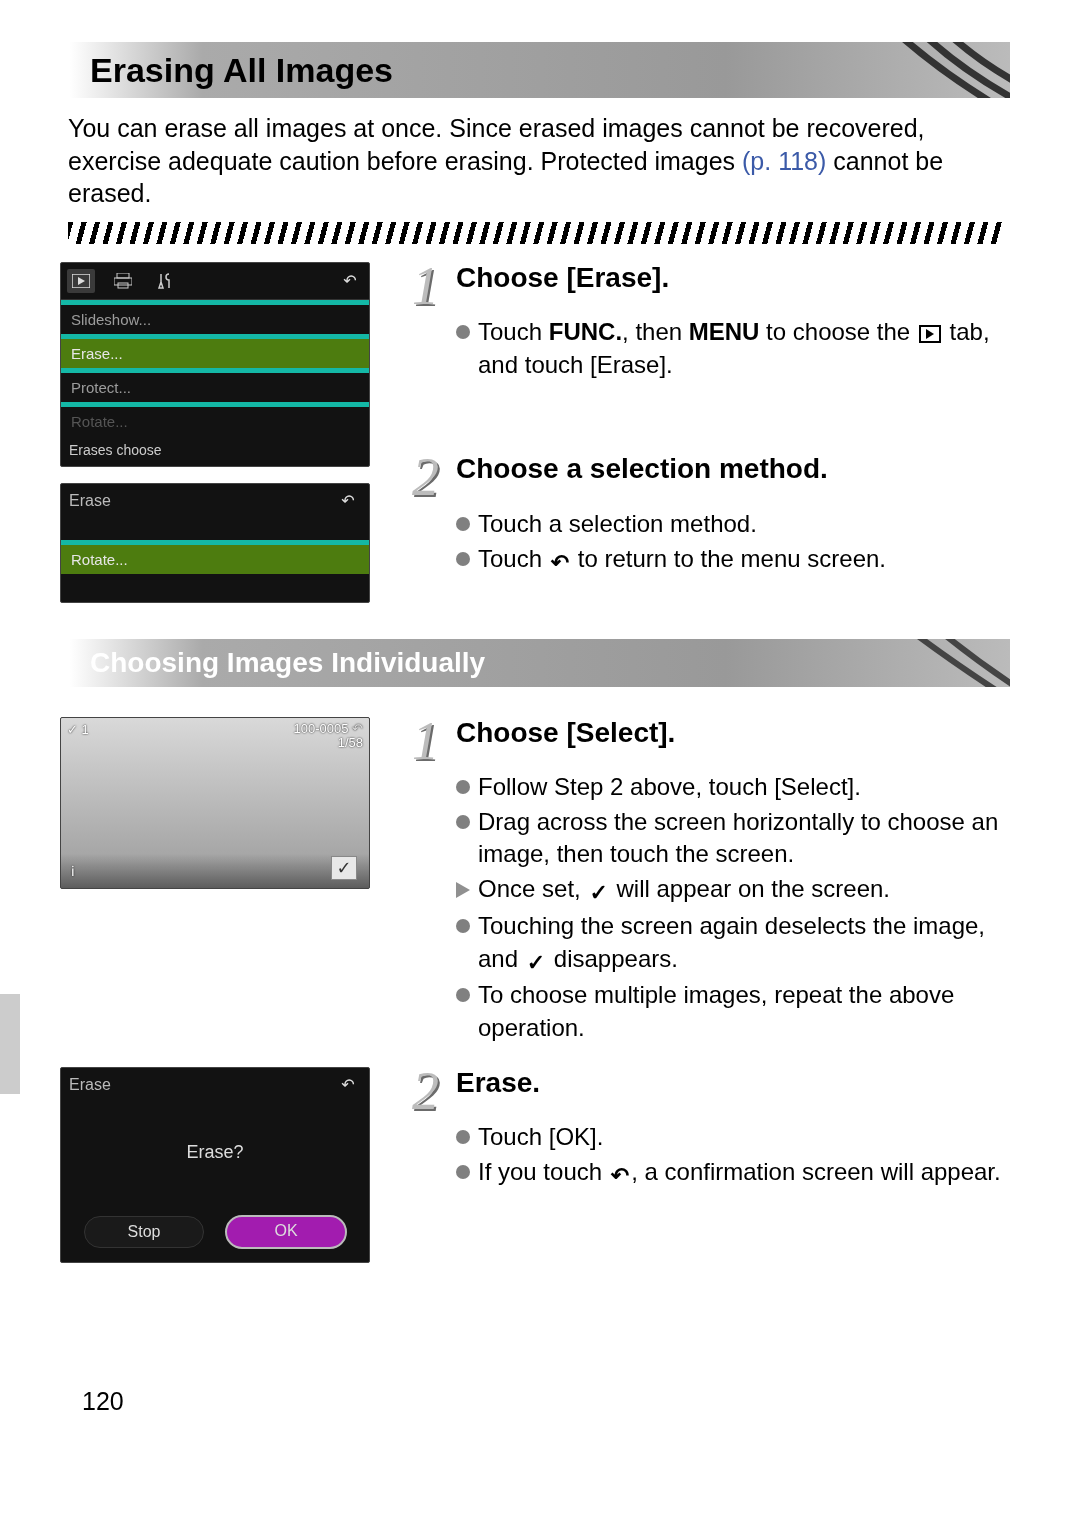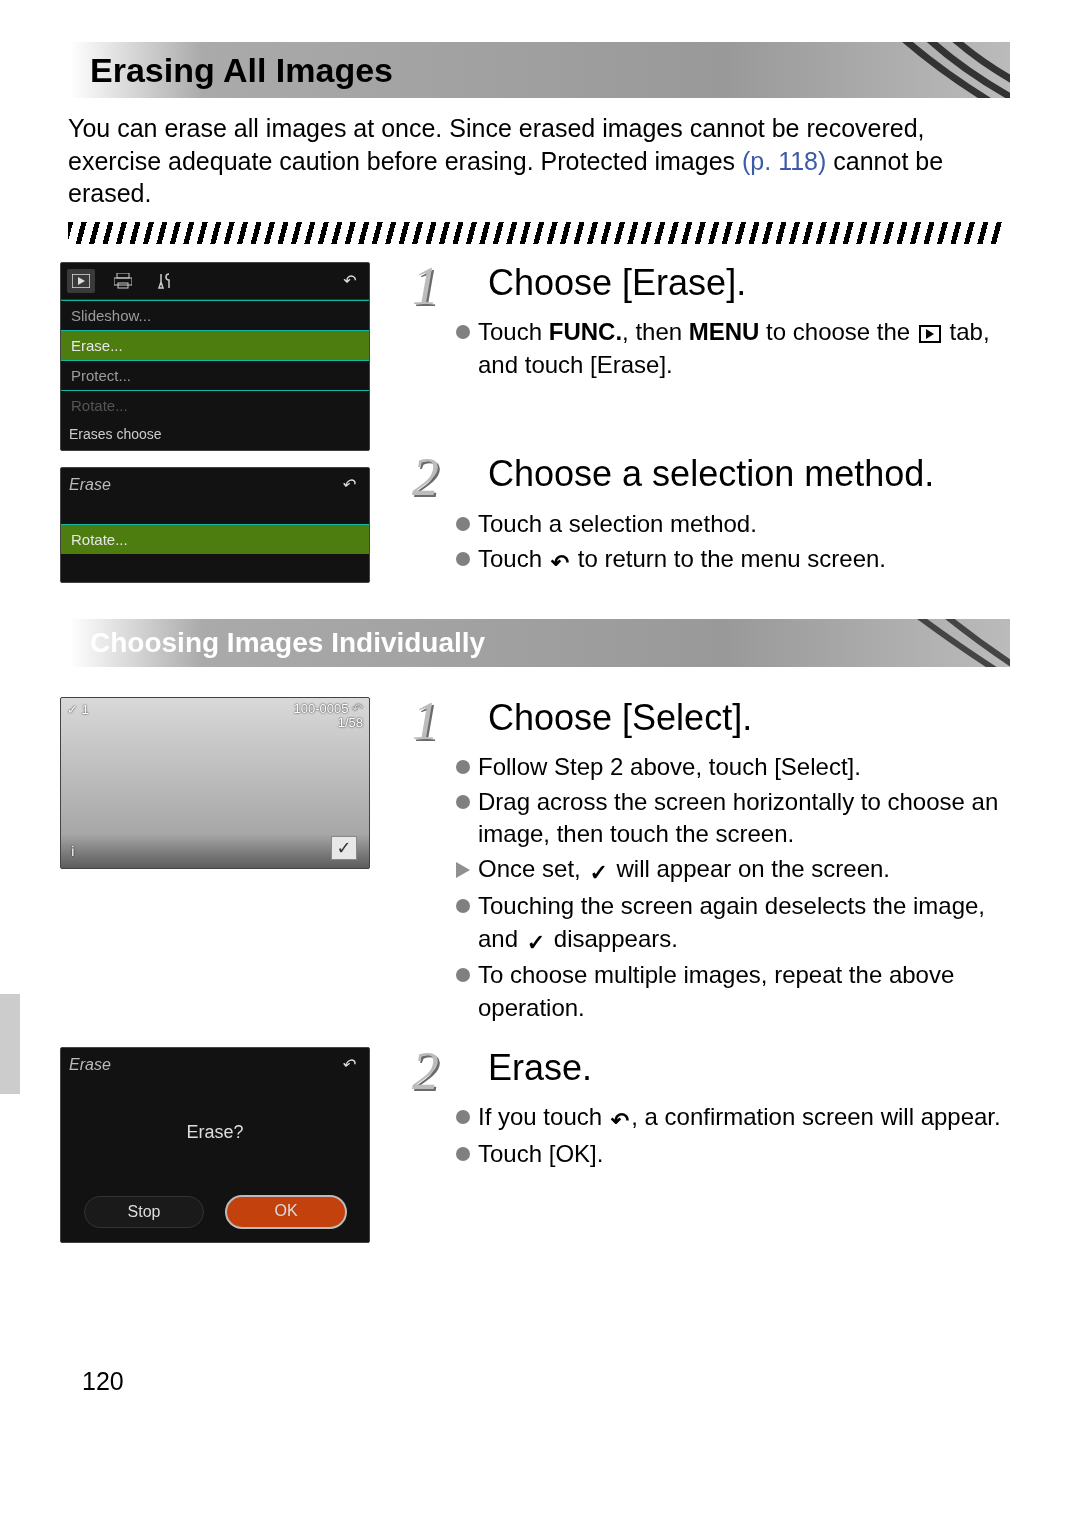--- a/index.html
+++ b/index.html
@@ -74,34 +74,33 @@
       border-radius: 2px; color: #ddd; font-size: 16px;
     }
     .lcd .tab-icon.active { background: #3a3a3a; }
     .lcd .back {
       width: 26px; height: 22px; display: flex; align-items: center; justify-content: center;
       color: #ddd;
     }
     .lcd .list { list-style: none; }
     .lcd .list li {
       padding: 6px 10px 6px 10px;
-      border-top: 1px solid #14b8a6;
+      border-top: 5px solid #14b8a6;
       color: #9c9c9c;
       font-size: 15px;
     }
     .lcd .list li.sel { background: #4d7c0f; color: #e6e6e6; }
     .lcd .list li.dim { color: #555; }
     .lcd .hint {
       padding: 6px 8px 8px 8px;
       font-size: 14px; color: #ccc;
     }
     .lcd .innerhead {
       display:flex; justify-content: space-between; align-items:center;
       padding: 6px 8px 2px 8px;
-      font-style: italic;
     }
 
     .lcd.selectview .photo {
       background: linear-gradient(#d9d9d9,#9a9a9a);
       height: 170px;
       position: relative;
       margin: 0;
     }
     .lcd.selectview .photo .overlay-top {
       position:absolute; top:4px; left:6px; right:6px;
@@ -132,34 +131,34 @@
       display:flex; gap:22px;
       justify-content:center;
       padding: 8px 10px 14px 10px;
     }
     .pill {
       width: 120px; text-align:center; padding:6px 0;
       border-radius: 24px;
       color:#ddd; font-size:16px;
     }
     .pill.ghost { background:#1a1a1a; border:1px solid #333; }
-    .pill.emph { background:#c2410c; outline:2px solid #bbb; outline-offset:-1px;text-align:center; }
+    .pill.emph { background:#a21caf; outline:2px solid #bbb; outline-offset:-1px;text-align:center; }
 
     .text-col { flex: 1; }
     .step-head { display:flex; align-items:flex-start; gap: 8px; margin-bottom:6px; }
     .big-num {
       font-family: Georgia, 'Times New Roman', serif;
       font-size: 54px; line-height: 0.9;
       color: #bcbcbc;
       text-shadow: 2px 2px 0 #6b6b6b;
       letter-spacing: -2px;
       font-style: italic;
       width: 36px;
     }
-    .step-title { font-size: 36px; font-weight: normal; margin-left: 32px; }
+    .step-title { font-size: 28px; font-weight: bold; }
     .bullets { margin-left: 44px; margin-top: 4px; }
     .bullet { display:flex; gap: 8px; font-size: 24px; line-height: 1.36; margin-bottom: 2px; }
     .bullet .dot {
       width: 14px; height: 14px; border-radius: 50%; background:#808080;
       margin-top: 9px; flex:0 0 14px;
     }
     .bullet .tri {
       width: 0; height: 0; border-top:8px solid transparent; border-bottom:8px solid transparent;
       border-left: 14px solid #909090; margin-top:9px; flex:0 0 14px;
     }
@@ -371,25 +370,25 @@
     </div>
 
     <div class="text-col">
       <div class="step-head">
         <div class="big-num">2</div>
         <div class="step-title">Erase.</div>
       </div>
       <div class="bullets">
         <div class="bullet">
             <span class="dot"></span>
+            <span class="tx">Touch [OK].</span>
+          </div>
+        <div class="bullet">
+            <span class="dot"></span>
             <span class="tx"><span>If you touch </span><span class="inline-icon return">↶</span><span>, a confirmation screen will appear.</span></span>
           </div>
-        <div class="bullet">
-            <span class="dot"></span>
-            <span class="tx">Touch [OK].</span>
-          </div>
       </div>
     </div>
   </div>
 
   <div class="page-number">120</div>
 
 </div>
 
 </body></html>

